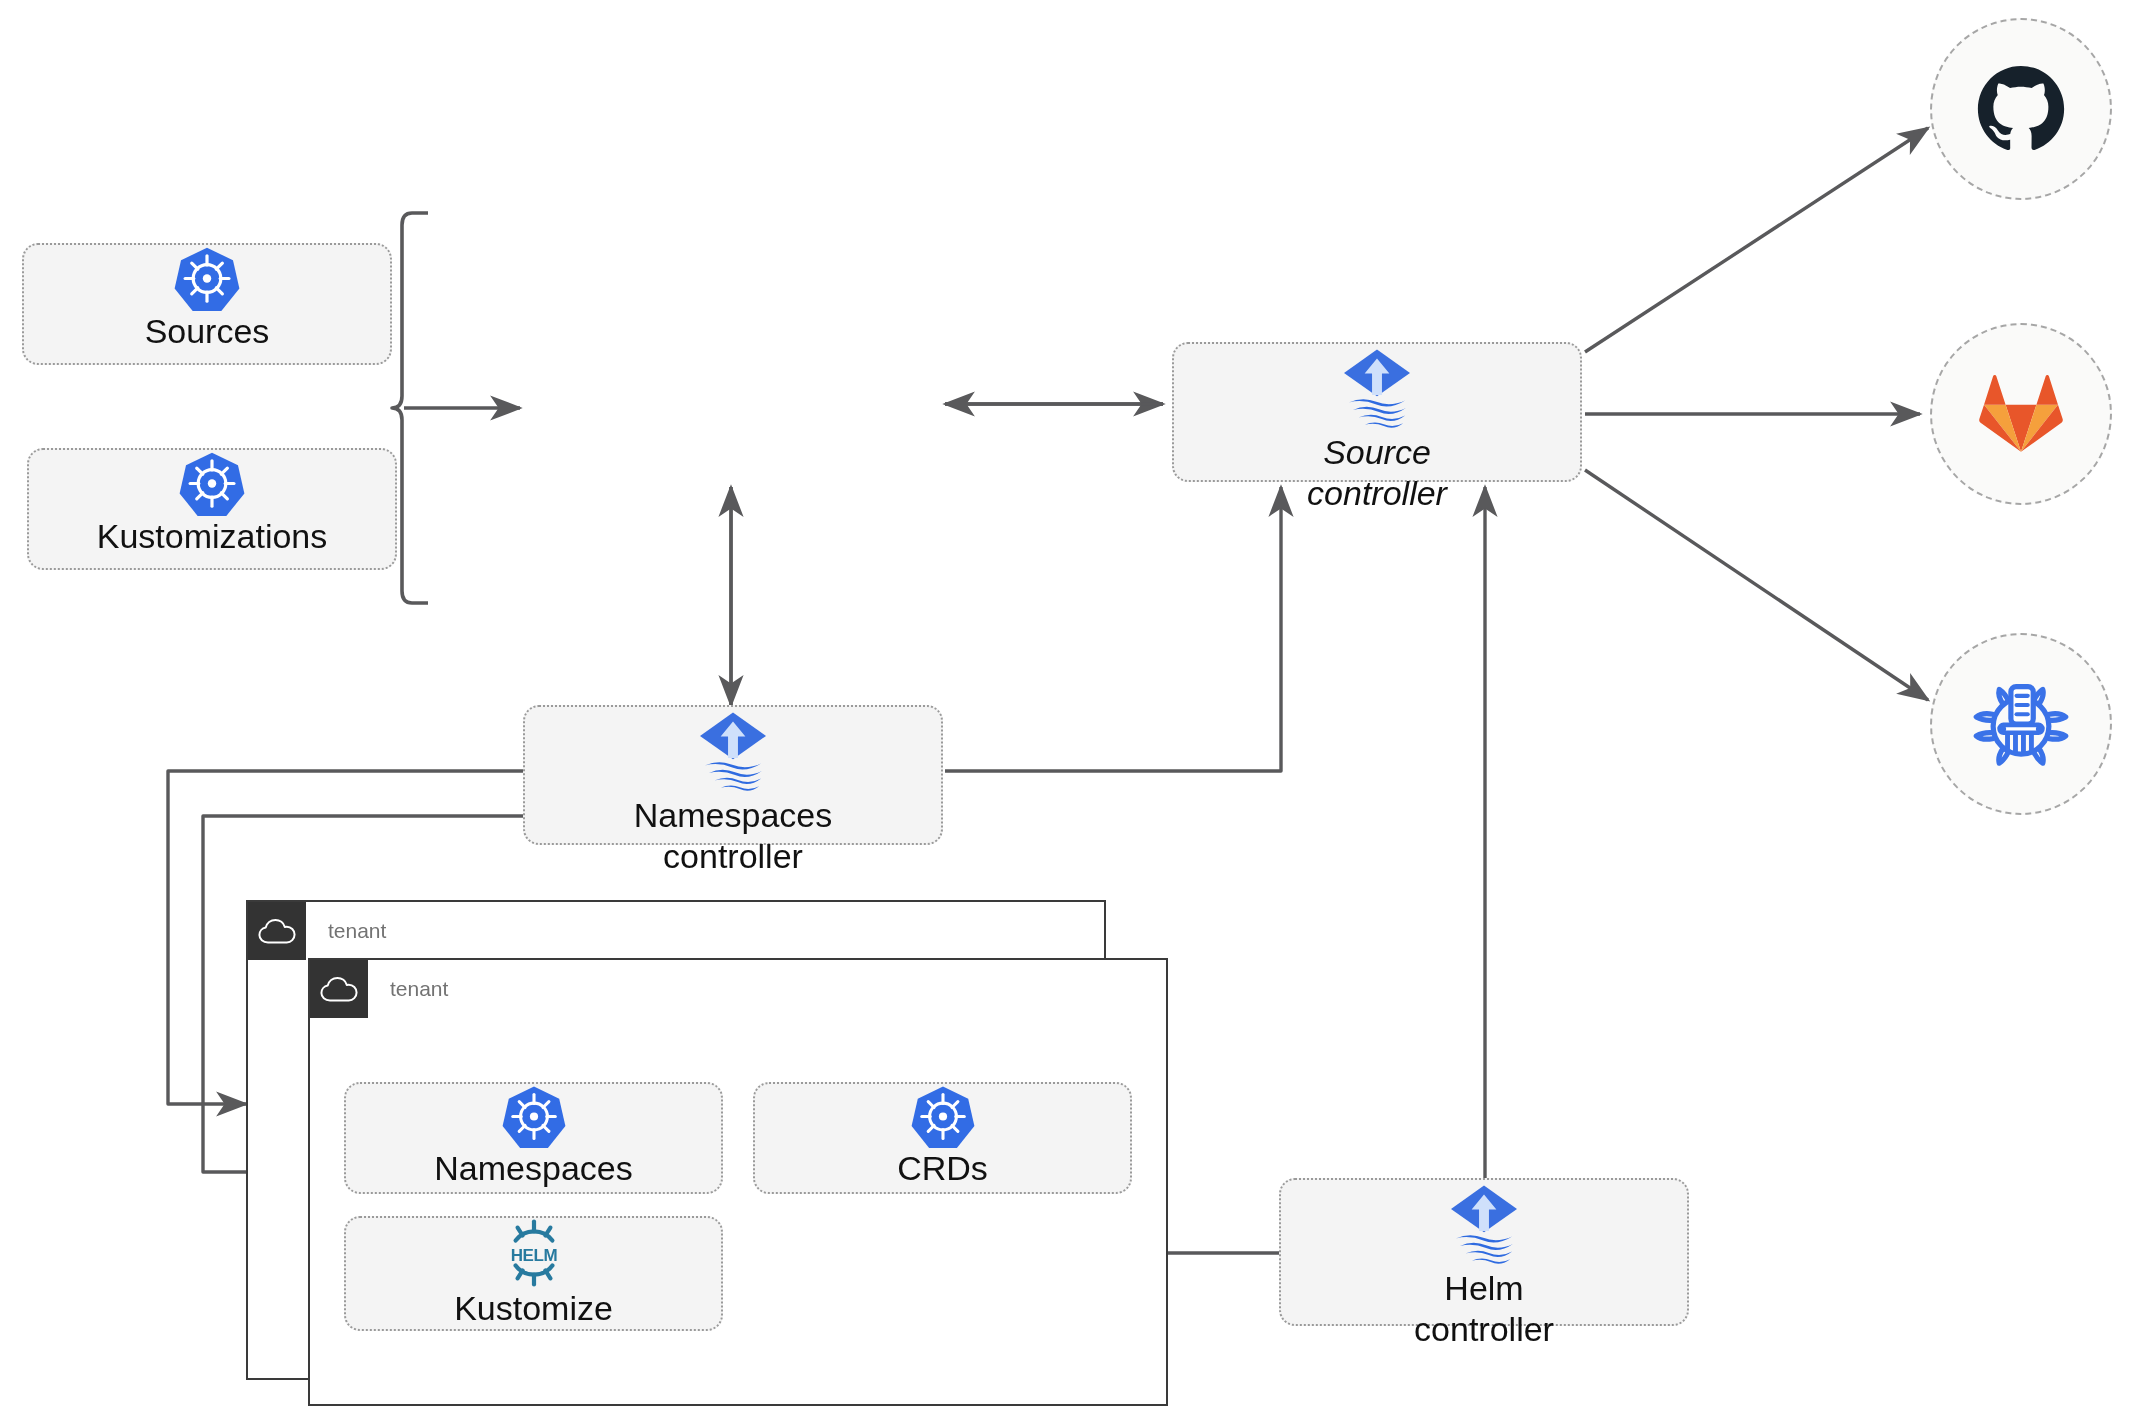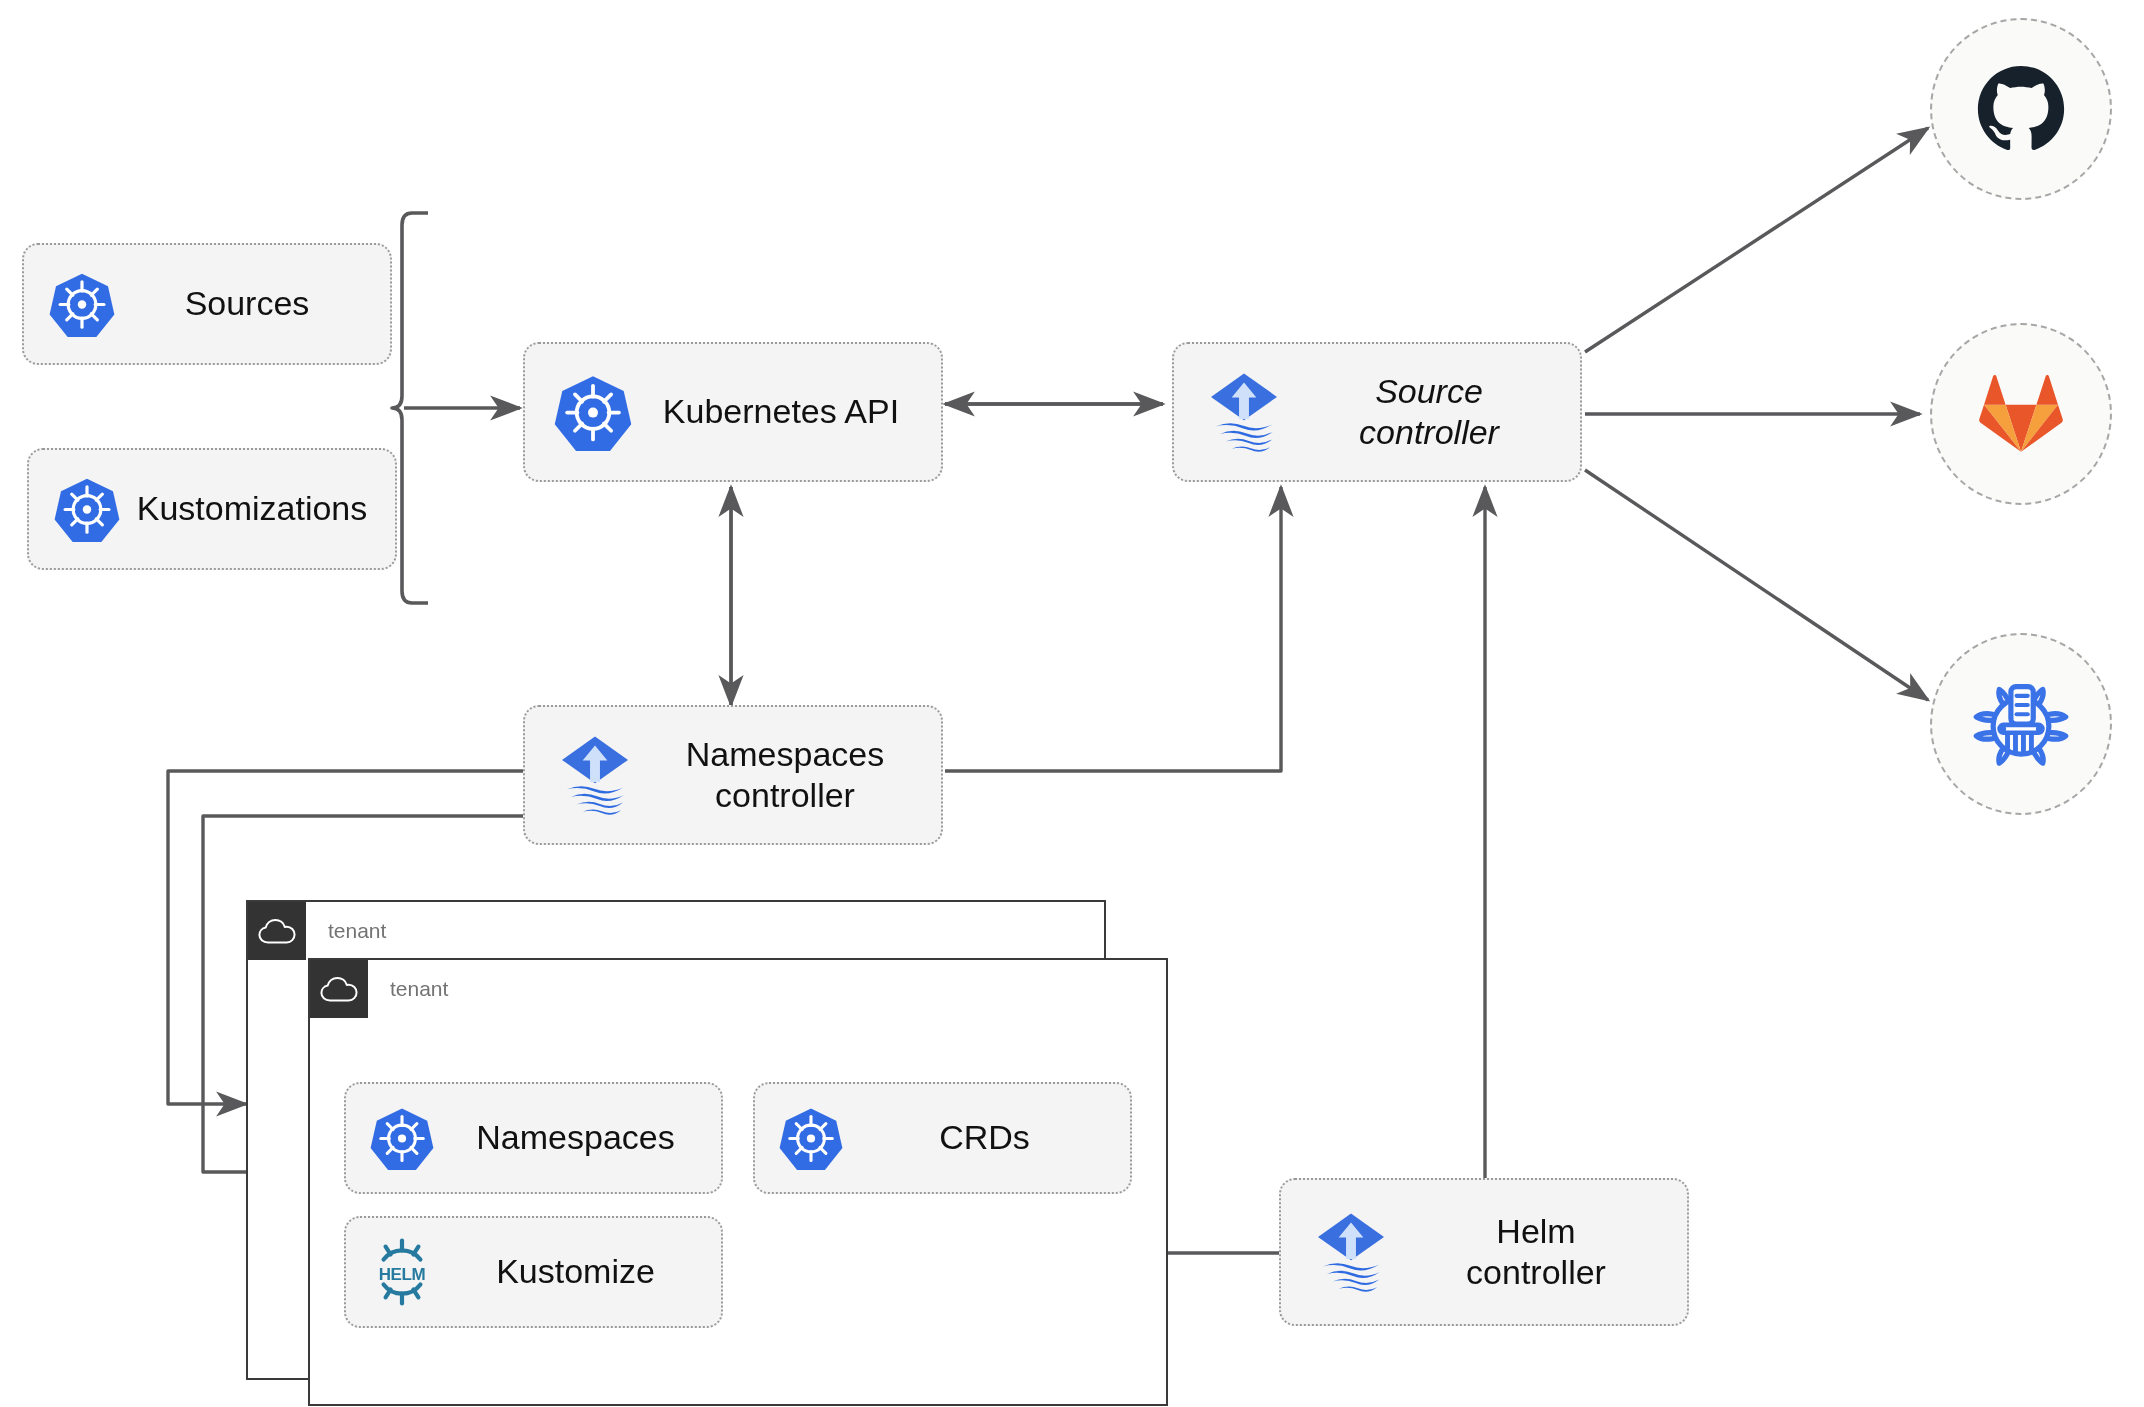--- a/index.html
+++ b/index.html
@@ -30,20 +30,21 @@
   
   .node {
     position: absolute;
     box-sizing: border-box;
     background: #f4f4f4;
     border: 2px dotted #9a9a9a;
     border-radius: 16px;
     display: flex;
     align-items: center;
     z-index: 4;
+    flex-direction: column;
   }
   .node .icon-slot {
     flex: 0 0 auto;
     display: flex;
     align-items: center;
     justify-content: center;
   }
   .node .node-label {
     flex: 1 1 auto;
     text-align: center;
@@ -192,40 +193,20 @@
             <path d="M41 41.5 L46.9 47.4"></path>
           <path d="M46.9 17.6 L41 23.5"></path>
             <path d="M23.1 41.5 L17.2 47.4"></path>
         </g>
         <circle cx="32" cy="32.5" r="4.1" fill="#ffffff"></circle>
       </svg>
     </span>
     <span class="node-label lbl-34">Kustomizations</span>
   </div>
 
-  <div class="node" style="left:523px; top:342px; width:420px; height:140px; padding:0 20px;">
-    <span class="icon-slot" style="width:96px;">
-      <svg width="78" height="78" viewBox="0 0 64 64">
-        <path d="M32 2.6 L57.2 14.8 L63.4 42.1 L45.9 63.9 L18.1 63.9 L0.6 42.1 L6.8 14.8 Z" fill="#326CE5"></path>
-        <g fill="none" stroke="#ffffff" stroke-width="3.1" stroke-linecap="round">
-          <circle cx="32" cy="32.5" r="13.4"></circle>
-          <path d="M32 10.5 L32 19.4"></path>
-            <path d="M32 45.7 L32 54.5"></path>
-          <path d="M10.8 32.5 L19.2 32.5"></path>
-            <path d="M44.8 32.5 L53.3 32.5"></path>
-          <path d="M17.2 17.6 L23.1 23.5"></path>
-            <path d="M41 41.5 L46.9 47.4"></path>
-          <path d="M46.9 17.6 L41 23.5"></path>
-            <path d="M23.1 41.5 L17.2 47.4"></path>
-        </g>
-        <circle cx="32" cy="32.5" r="4.1" fill="#ffffff"></circle>
-      </svg>
-    </span>
-    <span class="node-label lbl-34">Kubernetes API</span>
-  </div>
 
   <div class="node" style="left:1172px; top:342px; width:410px; height:140px; padding:0 18px;font-style:italic;">
     <span class="icon-slot" style="width:104px;">
       <svg width="88" height="88" viewBox="0 0 64 64">
         <path d="M32 4 L56 21 L32 38 L8 21 Z" fill="#3A6FE0"></path>
         <path d="M32 10.5 L41 21.5 L35.6 21.5 L35.6 37 L28.4 37 L28.4 21.5 L23 21.5 Z" fill="#cfe0fb"></path>
         <g fill="#2F6BE0">
           <path d="M11.5 42.5 q10-4.5 20-0.5 q10 4 21 -1 q-11 7 -21 3 q-10 -4 -20 -1.5 Z"></path>
           <path d="M14.5 48 q9.5-4.5 19-0.5 q9.5 4 19.5 -1 q-10 7 -19.5 3 q-9.5 -4 -19 -1.5 Z"></path>
           <path d="M18.5 53.5 q8.5-4 17-0.5 q8.5 3.5 17 -1 q-8.5 6.5 -17 2.5 q-8.5 -3.5 -17 -1 Z"></path>

